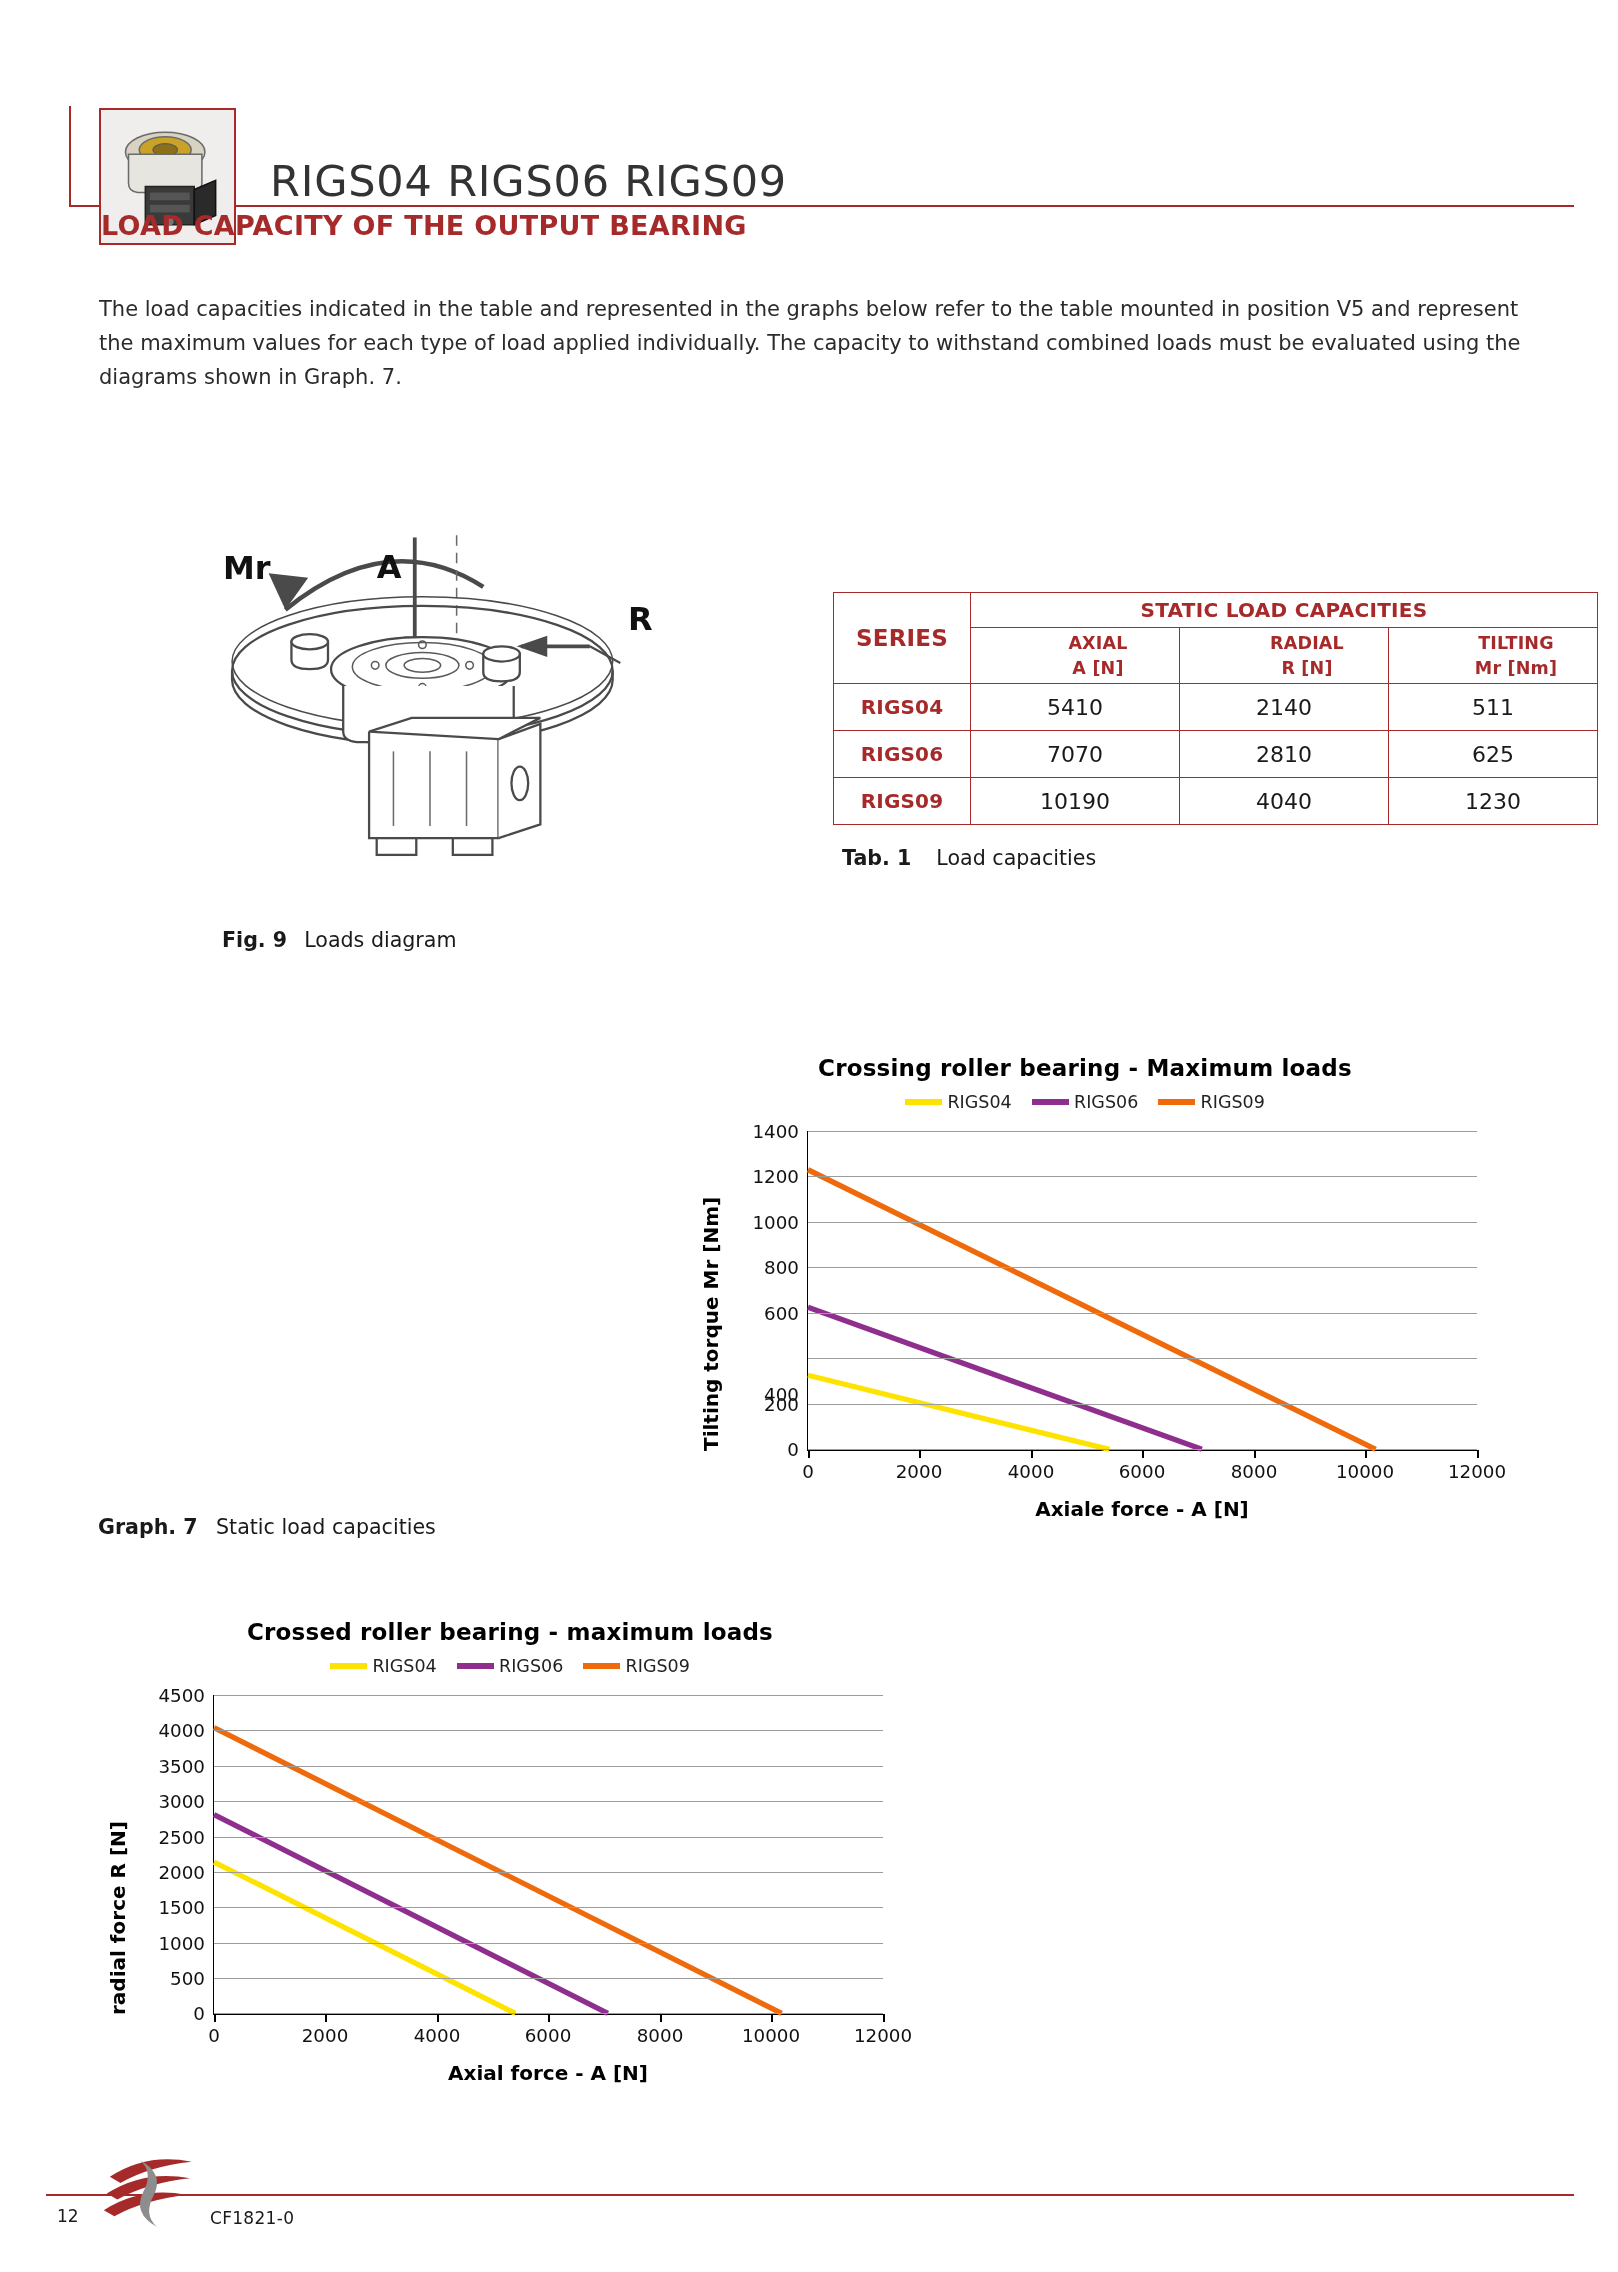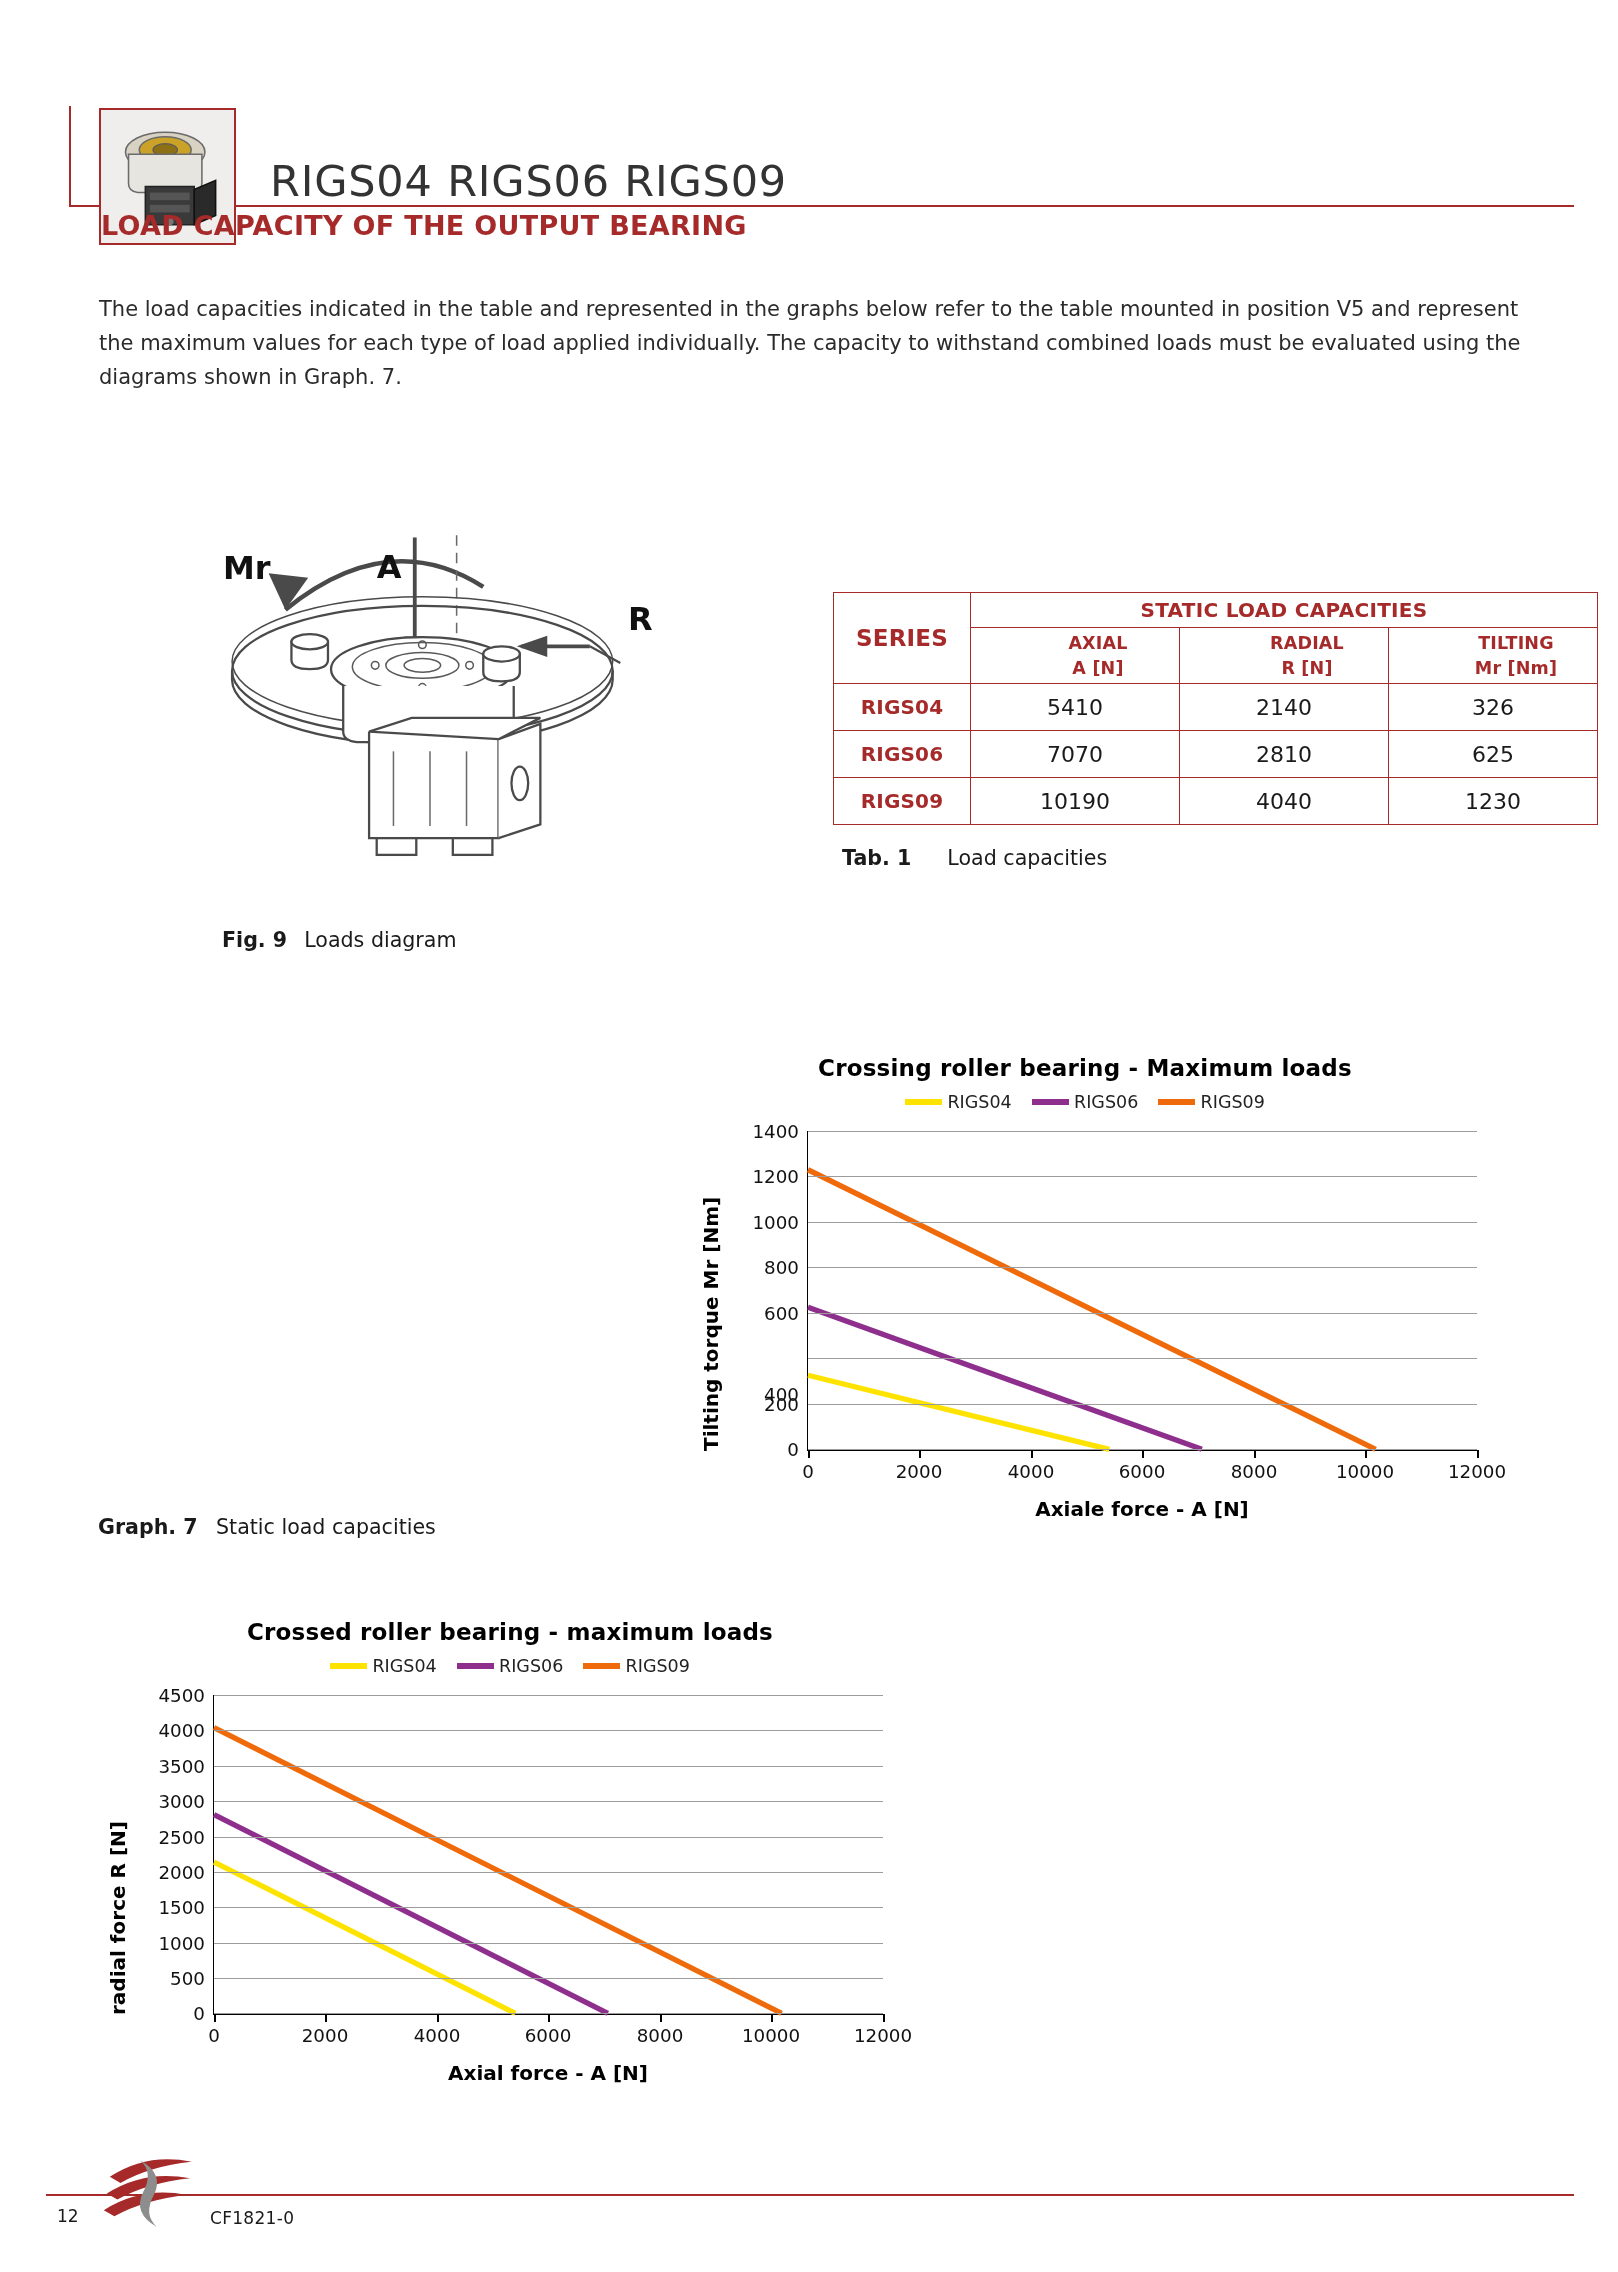--- a/index.html
+++ b/index.html
@@ -156,21 +156,21 @@
     font-size: 22px;
   }
   .tab1-caption {
     position: absolute;
     left: 842px;
     top: 846px;
     font-size: 20.6px;
     color: #1a1a1a;
   }
   .tab1-caption b { font-weight: bold; }
-  .tab1-caption span { margin-left: 36px; }
+  .tab1-caption span { margin-left: 25px; }
 
   
   .chart-top {
     position: absolute;
     left: 670px;
     top: 1055px;
     width: 830px;
     height: 472px;
   }
   .chart-bottom {
@@ -405,21 +405,21 @@
       </th>
       <th class="hdr-col">
         <div>TILTING</div>
         <div>Mr [Nm]</div>
       </th>
     </tr>
     <tr>
       <td class="series-cell">RIGS04</td>
       <td class="val">5410</td>
       <td class="val">2140</td>
-      <td class="val">326</td>
+      <td class="val">511</td>
     </tr>
     <tr>
       <td class="series-cell">RIGS06</td>
       <td class="val">7070</td>
       <td class="val">2810</td>
       <td class="val">625</td>
     </tr>
     <tr>
       <td class="series-cell">RIGS09</td>
       <td class="val">10190</td>

